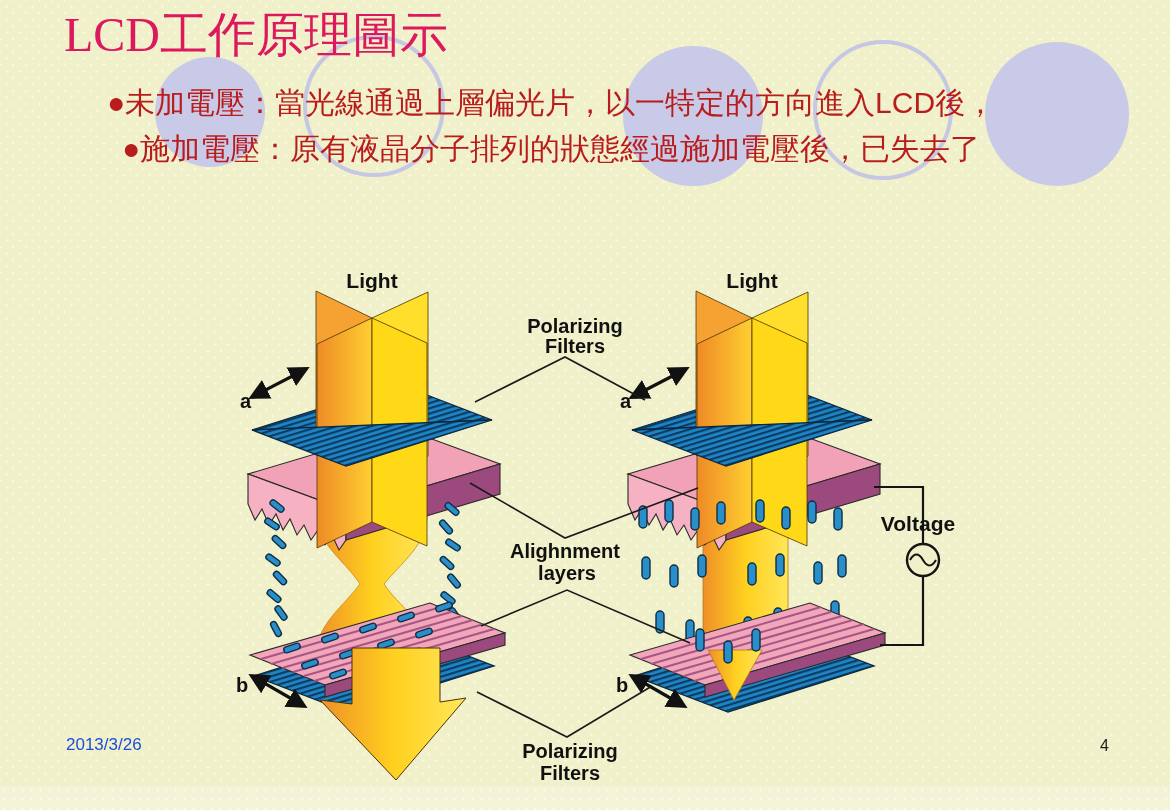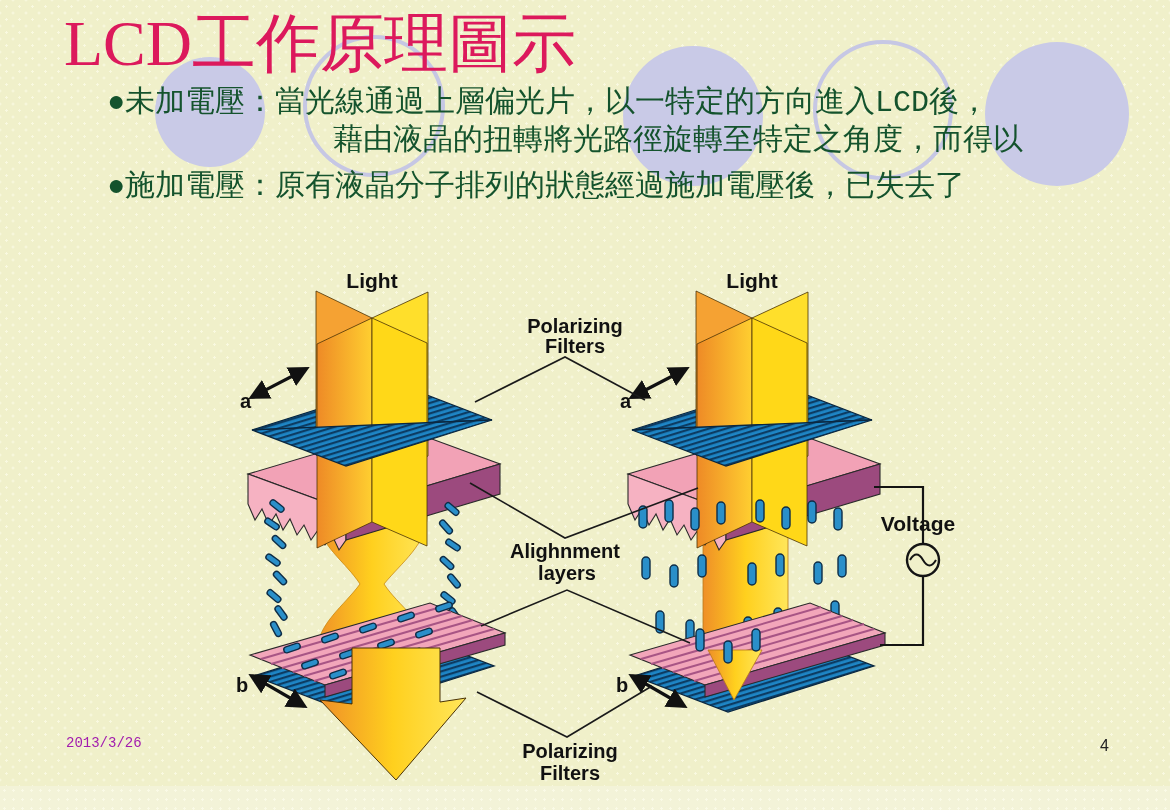--- a/index.html
+++ b/index.html
@@ -10,39 +10,39 @@
                      radial-gradient(circle,#f9f9e0 1.1px,transparent 1.4px);
     background-size:13px 13px;background-position:0 0,6.5px 6.5px;
     font-family:"Liberation Sans",sans-serif;
   }
   .circle{position:absolute;border-radius:50%;z-index:1;}
   .circle.filled{background:#c9cae7;}
   .circle.outline{border:4px solid #c6c7e4;background:transparent;}
   .slide-title{
     position:absolute;left:64px;top:6px;z-index:3;margin:0;
     font-family:"Liberation Serif","DejaVu Serif",serif;font-weight:normal;
-    font-size:64px;color:#dc195c;white-space:nowrap;line-height:1.2;
+    font-size:48px;color:#dc195c;white-space:nowrap;line-height:1.2;
   }
   .bodytext{
     position:absolute;left:107px;top:84px;z-index:3;
-    font-family:Liberation Mono, monospace;
-    font-size:30px;color:#14532d;line-height:38px;white-space:nowrap;
+    font-family:Liberation Sans, sans-serif;
+    font-size:30px;color:#b91c1c;line-height:38px;white-space:nowrap;text-align:center;
   }
   .bodytext .indent{padding-left:226px;}
   .bodytext .gap{margin-top:8px;}
   svg.diagram{position:absolute;left:0;top:0;z-index:2;}
   .dlabel{font-family:"Liberation Sans",sans-serif;font-weight:bold;font-size:20px;fill:#111;}
   .lg{font-size:21px;}
   .cline{fill:none;stroke:#1a1a1a;stroke-width:1.6;}
   .darrow{stroke:#111;stroke-width:3.2;}
   .filt{stroke:#0a2740;stroke-width:1.3;}
   .oln{stroke:#2a2a2a;stroke-width:1.1;}
   .rod{fill:#2a8fc9;stroke:#0e2d47;stroke-width:1.4;}
   .wire{fill:none;stroke:#141414;stroke-width:2.2;}
-  .footer-date{position:absolute;left:66px;top:735px;font-size:14px;color:#a21caf;z-index:3;font-family:Liberation Mono, monospace;}
+  .footer-date{position:absolute;left:66px;top:735px;font-size:17px;color:#1d4ed8;z-index:3;}
   .footer-page{position:absolute;left:1100px;top:737px;font-size:16px;color:#222;z-index:3;}
   .bottom-strip{
     position:absolute;left:0;top:786px;width:1170px;height:24px;z-index:2;
     background-color:#f3f3d8;
     background-image:radial-gradient(circle,#fafae6 1px,transparent 1.2px);
     background-size:9px 9px;
   }
 </style>
 </head>
 <body>
@@ -50,21 +50,20 @@
 <div class="circle filled" style="left:155px;top:57px;width:110px;height:110px;"></div>
 <div class="circle outline" style="left:303px;top:35px;width:134px;height:134px;"></div>
 <div class="circle filled" style="left:623px;top:46px;width:140px;height:140px;"></div>
 <div class="circle outline" style="left:813px;top:40px;width:132px;height:132px;"></div>
 <div class="circle filled" style="left:985px;top:42px;width:144px;height:144px;"></div>
 
 <h1 class="slide-title">LCD工作原理圖示</h1>
 
 <div class="bodytext">
   <div>●未加電壓：當光線通過上層偏光片，以一特定的方向進入LCD後，</div>
-  <div class="indent">藉由液晶的扭轉將光路徑旋轉至特定之角度，而得以</div>
   <div class="gap">●施加電壓：原有液晶分子排列的狀態經過施加電壓後，已失去了</div>
 </div>
 
 <svg class="diagram" width="1170" height="810" viewBox="0 0 1170 810">
   <defs>
     <marker id="ah" viewBox="0 0 10 10" refX="8" refY="5" markerWidth="6.5" markerHeight="6.5" orient="auto-start-reverse">
       <path d="M0,0 L10,5 L0,10 Z" fill="#111"></path>
     </marker>
     <pattern id="hatch" width="7" height="5" patternUnits="userSpaceOnUse" patternTransform="rotate(-17)">
       <rect width="7" height="5" fill="#1e86c6"></rect>

